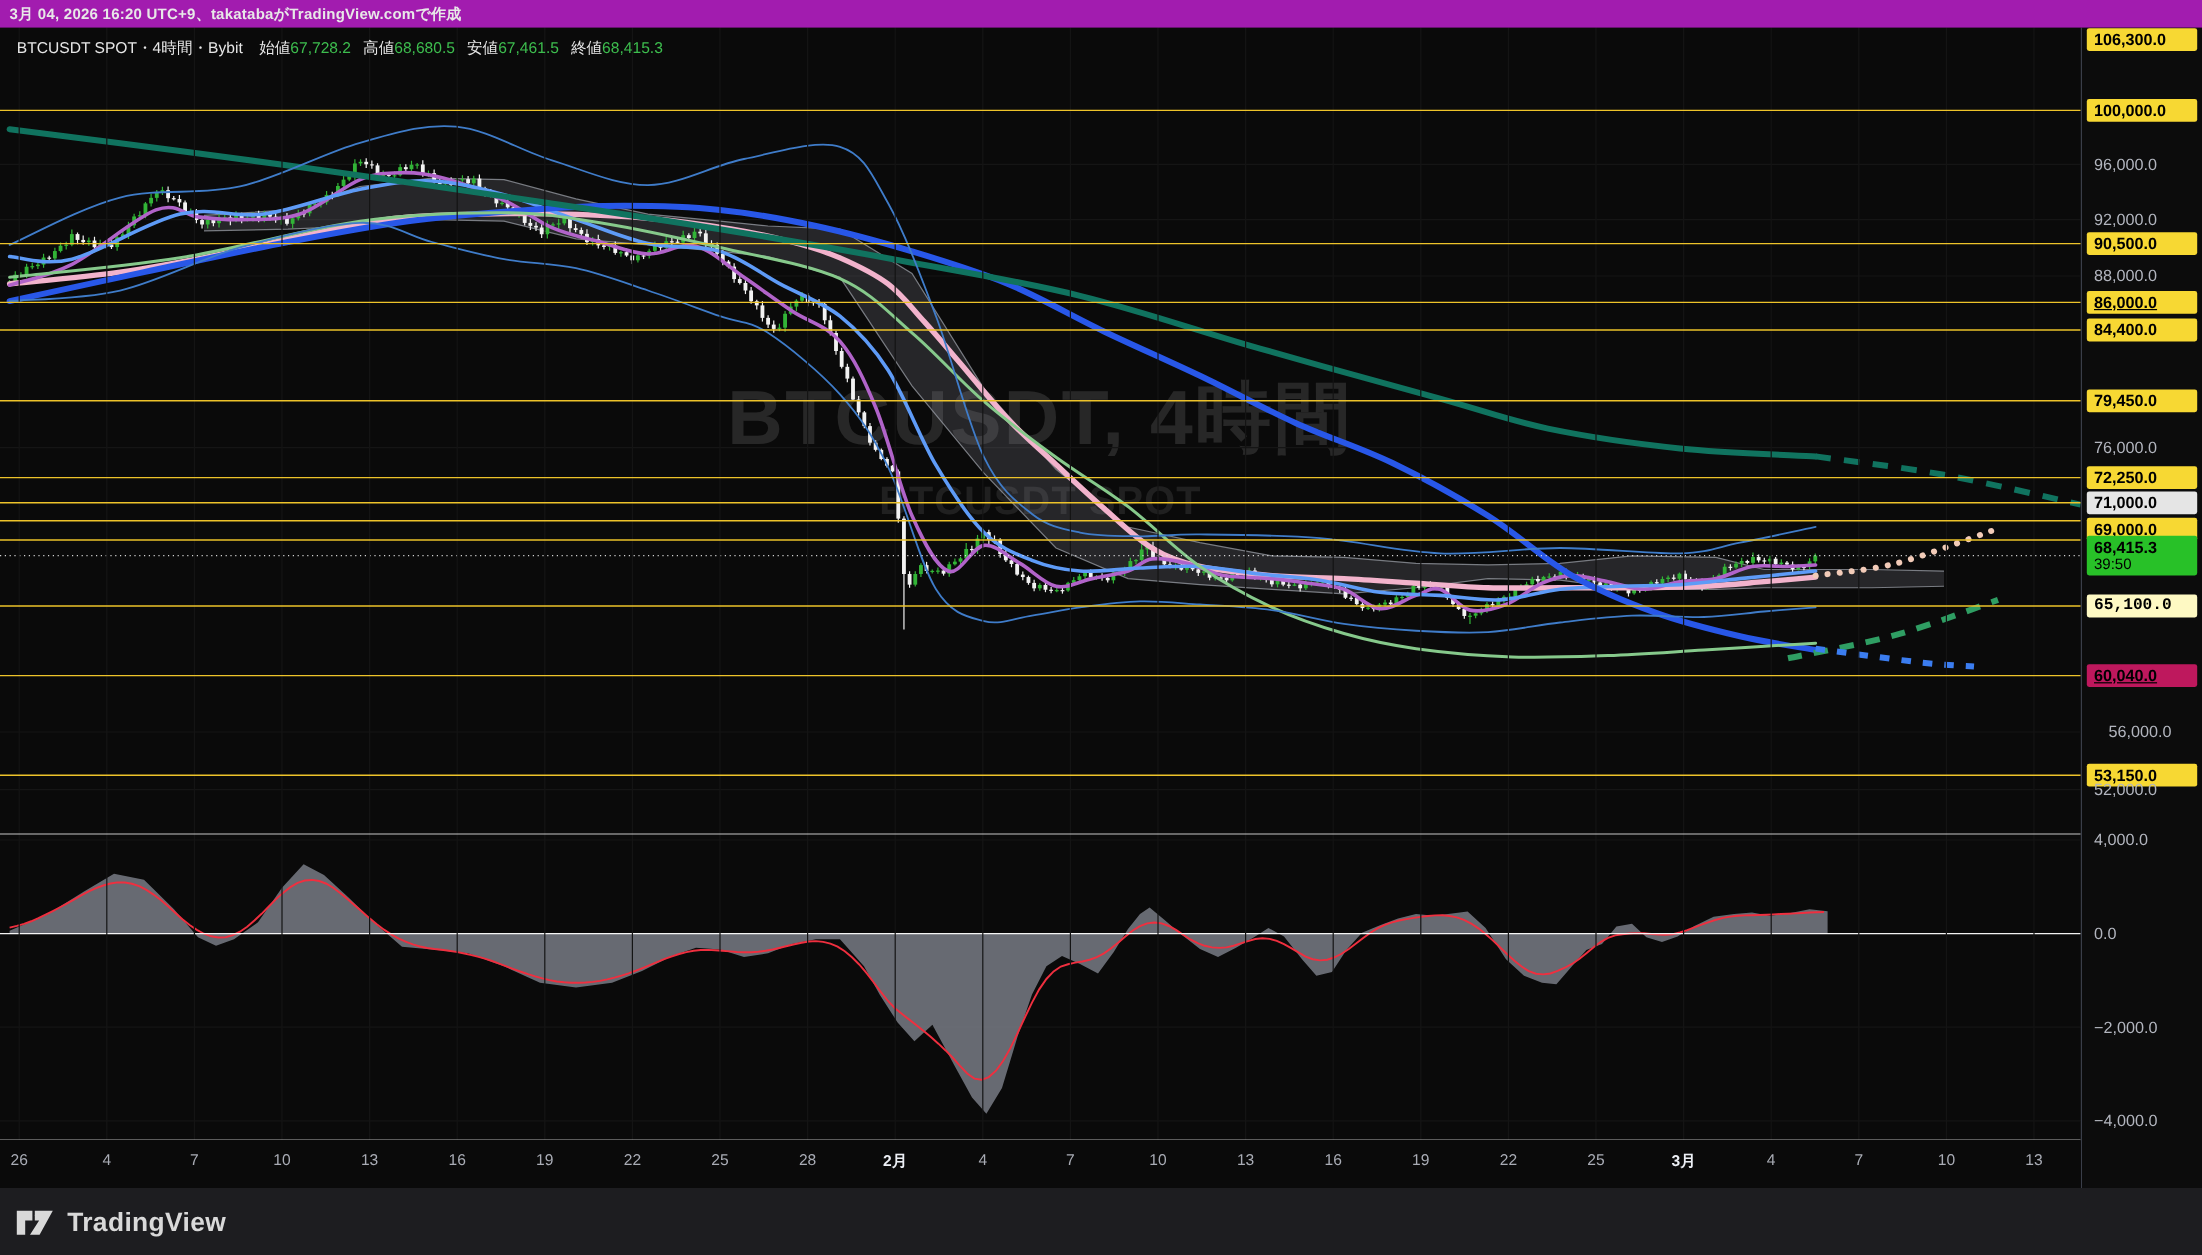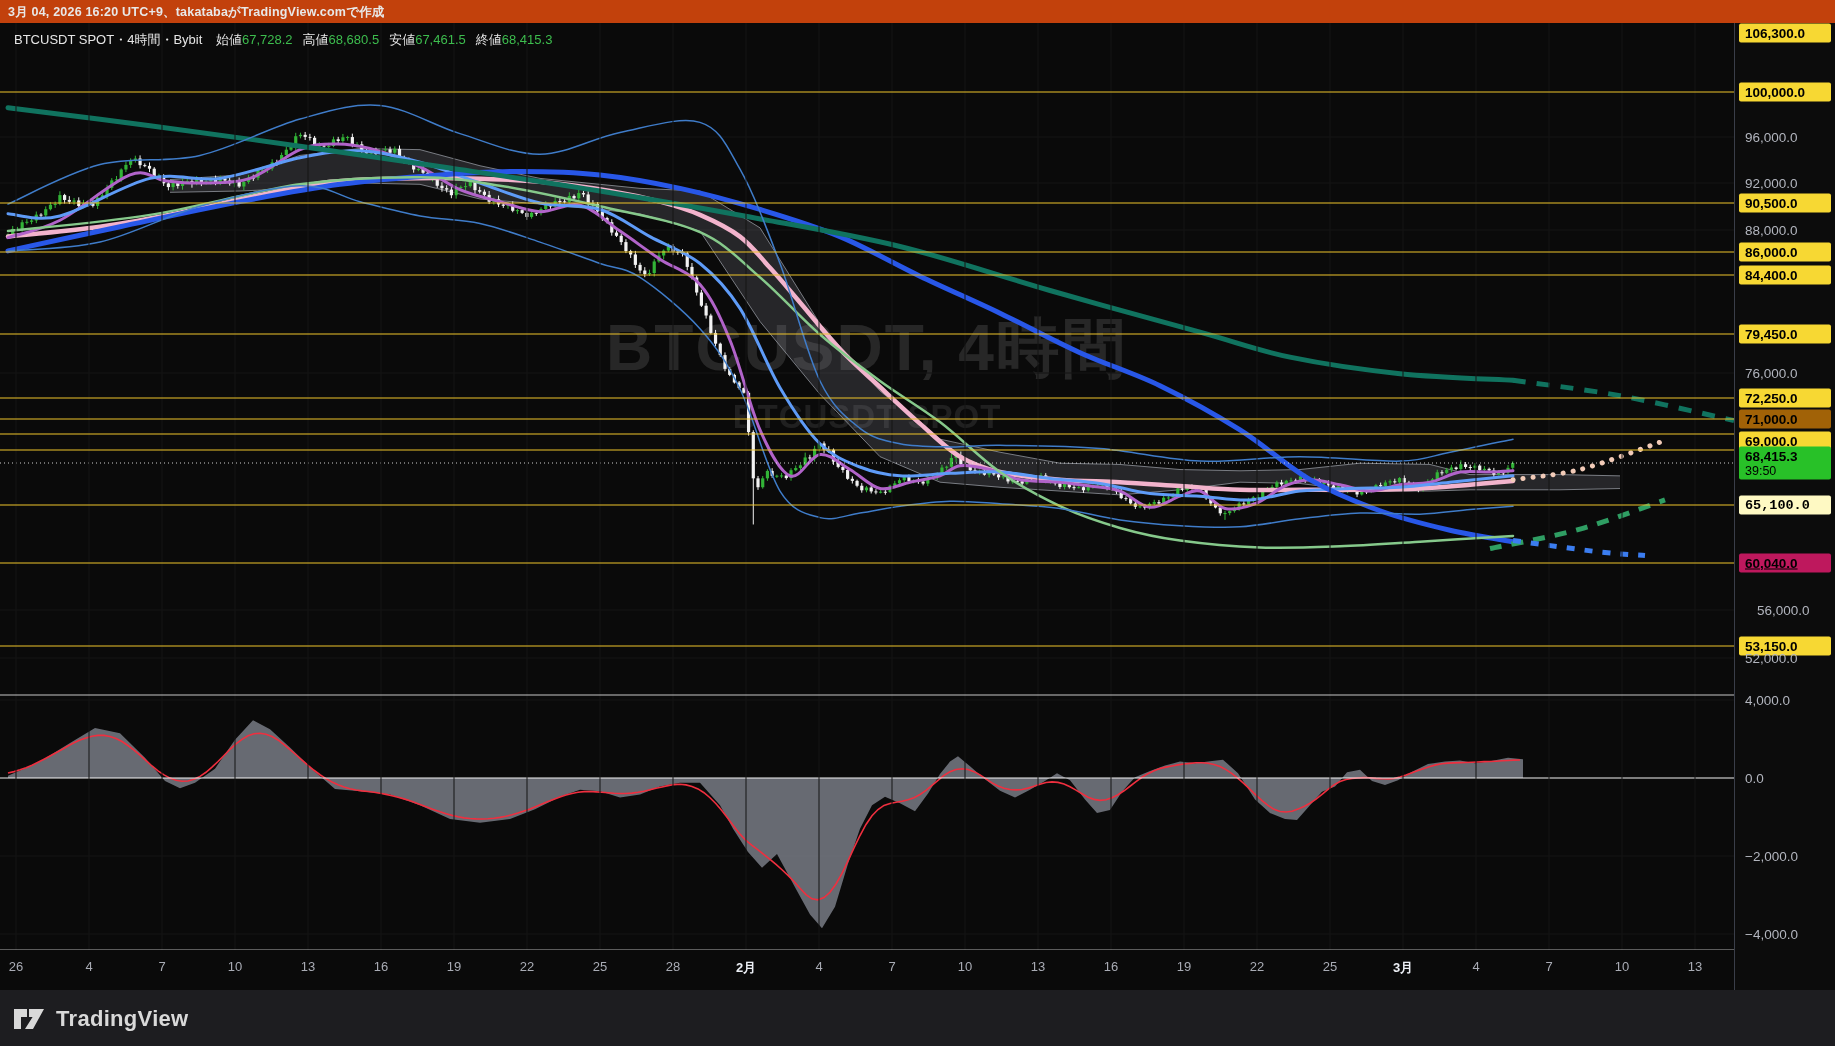--- a/index.html
+++ b/index.html
@@ -1,18 +1,18 @@
 <!DOCTYPE html>
 <html><head>
 <meta charset="utf-8">
 <style>
   html,body{margin:0;padding:0;background:#000;}
   #app{position:relative;width:1835px;height:1046px;background:#0a0a0a;overflow:hidden;
        font-family:"Liberation Sans",sans-serif;}
-  #topbar{position:absolute;left:0;top:0;width:100%;height:23px;background:#c2410c;z-index:6;text-decoration:underline;}
+  #topbar{position:absolute;left:0;top:0;width:100%;height:23px;background:#a21caf;z-index:6;text-decoration:underline;}
   #attribution{position:absolute;left:8px;top:4px;font-size:12.5px;font-weight:700;color:#e8e8e8;letter-spacing:.2px;}
   #legend{position:absolute;left:14px;top:31px;z-index:6;font-size:13px;color:#e6e6e6;white-space:nowrap;}
   #legend .val{color:#3dbd4e;text-align:center;}
   #legend .lbl{color:#e6e6e6;margin-left:10px;}
   #watermark{position:absolute;left:0;top:0;width:1734px;text-align:center;z-index:1;pointer-events:none;}
   #wm1{margin-top:305px;font-size:64px;font-weight:700;color:rgba(255,255,255,0.12);letter-spacing:2px;}
   #wm2{margin-top:6px;font-size:33px;font-weight:700;color:rgba(255,255,255,0.09);letter-spacing:1px;}
   svg#chart{position:absolute;left:0;top:0;z-index:2;}
   #overlay{position:absolute;left:0;top:0;width:1835px;height:1046px;z-index:5;pointer-events:none;padding-left:28px;}
   .pxbadge{position:absolute;left:1739px;width:92px;box-sizing:border-box;text-align:left;
@@ -771,25 +771,25 @@
 
   <div id="legend">
     <span>BTCUSDT SPOT</span><span>・</span><span>4時間</span><span>・</span><span>Bybit</span>
     <span id="ohlcvals"><span class="lbl">始値</span><span class="val">67,728.2</span><span class="lbl">高値</span><span class="val">68,680.5</span><span class="lbl">安値</span><span class="val">67,461.5</span><span class="lbl">終値</span><span class="val">68,415.3</span></span>
   </div>
 
   <div id="overlay">
       <div class="pxbadge" style="top: 33px; background: rgb(247, 216, 51);">106,300.0</div>
       <div class="pxbadge" style="top: 92px; background: rgb(247, 216, 51);">100,000.0</div>
       <div class="pxbadge" style="top: 203px; background: rgb(247, 216, 51);">90,500.0</div>
-      <div class="pxbadge" style="top: 252px; background: rgb(247, 216, 51);">86,000.0</div>
+      <div class="pxbadge" style="top: 252px; background: rgb(247, 216, 51); text-decoration: underline;">86,000.0</div>
       <div class="pxbadge" style="top: 275px; background: rgb(247, 216, 51);">84,400.0</div>
       <div class="pxbadge" style="top: 334px; background: rgb(247, 216, 51);">79,450.0</div>
       <div class="pxbadge" style="top: 398px; background: rgb(247, 216, 51);">72,250.0</div>
-      <div class="pxbadge" style="top: 419px; background: #a16207;">71,000.0</div>
+      <div class="pxbadge" style="top: 419px; background: #e5e5e5;">71,000.0</div>
       <div class="pxbadge" style="top: 441px; background: rgb(247, 216, 51);">69,000.0</div>
       <div class="pxbadge" style="top: 505px; background: #fef9c3; font-family: Liberation Mono, monospace;">65,100.0</div>
       <div class="pxbadge" style="top: 563px; background: #be185d; text-decoration: underline;">60,040.0</div>
       <div class="pxbadge" style="top: 646px; background: rgb(247, 216, 51);">53,150.0</div>
       <div class="graylbl" style="top: 137px;">96,000.0</div>
       <div class="graylbl" style="top: 183px;">92,000.0</div>
       <div class="graylbl" style="top: 230px;">88,000.0</div>
       <div class="graylbl" style="top: 373px;">76,000.0</div>
       <div class="graylbl" style="top: 610px; margin-left: 12px;">56,000.0</div>
       <div class="graylbl" style="top: 658px;">52,000.0</div>

